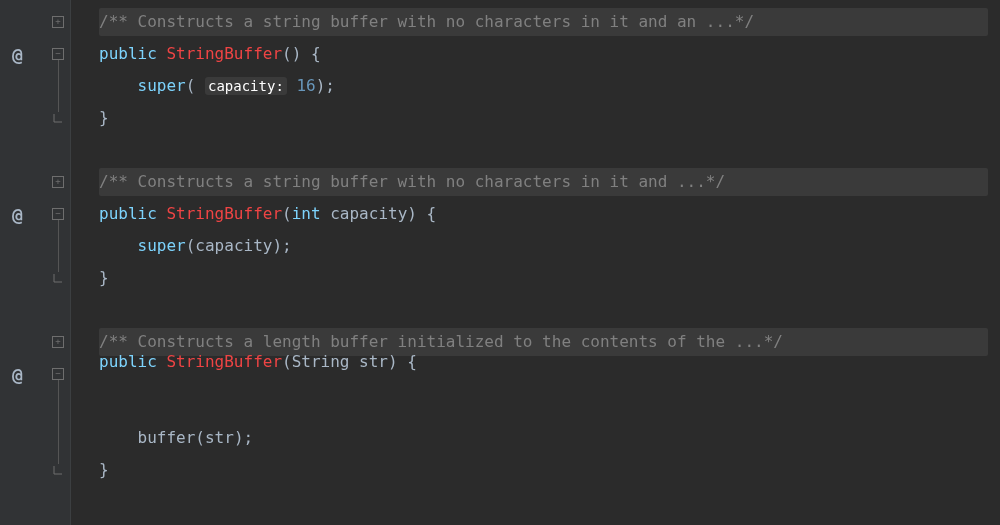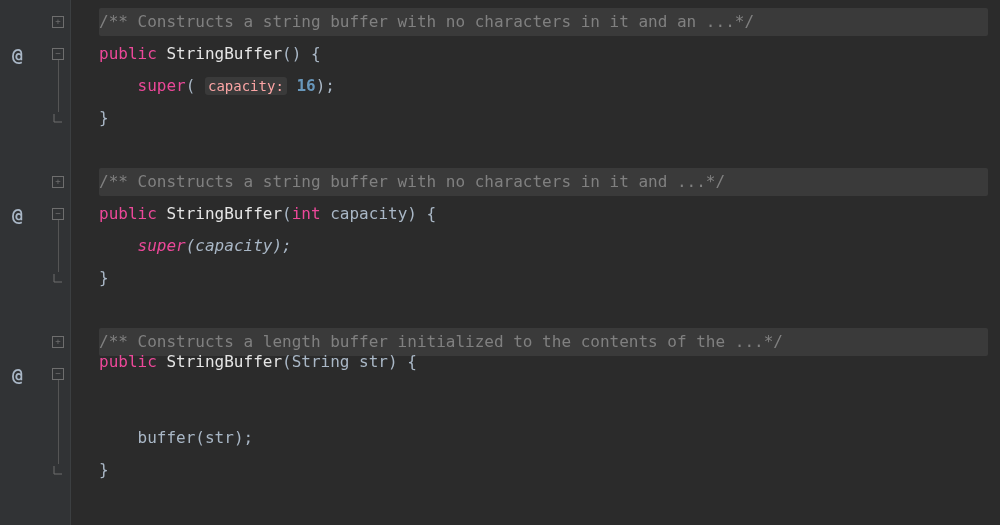--- a/index.html
+++ b/index.html
@@ -101,25 +101,25 @@
   }
   .doc-bg {
     position: absolute;
     left: 28px;
     right: 12px;
     height: 28px;
     background: #3a3a3a;
     border-radius: 2px;
   }
   .tok-doc-gray { color: #808080; font-style: normal; }
-  .tok-keyword { color: #ec4899; }
-  .tok-method  { color: #e5e5e5; }
-  .tok-number  { color: #6897bb; font-weight: bold; }
+  .tok-keyword { color: #7dd3fc; }
+  .tok-method  { color: #ef4444; }
+  .tok-number  { color: #6897bb; }
   .tok-paramhint {
-    color: #fca5a5;
+    color: #ffffff;
     background: #3a3a3a;
     border-radius: 3px;
     padding: 1px 3px;
     font-size: 14px;
   }
   .tok-plain { color: #a9b7c6; }
 </style>
 </head>
 <body>
 
@@ -191,21 +191,21 @@
     </div>
   <div class="code" id="code">
       <div class="doc-bg" style="top: 8px;"></div>
       <div class="line" style="top: 6px;"><span class="tok-doc-gray">/** Constructs a string buffer with no characters in it and an ...*/</span></div>
       <div class="line" style="top: 38px;"><span class="tok-keyword">public</span><span class="tok-plain"> </span><span class="tok-method">StringBuffer</span><span class="tok-plain">() {</span></div>
       <div class="line" style="top: 70px;"><span class="tok-plain">    </span><span class="tok-keyword">super</span><span class="tok-plain">( </span><span class="tok-paramhint">capacity:</span><span class="tok-plain"> </span><span class="tok-number">16</span><span class="tok-plain">);</span></div>
       <div class="line" style="top: 102px;"><span class="tok-plain">}</span></div>
       <div class="doc-bg" style="top: 168px;"></div>
       <div class="line" style="top: 166px;"><span class="tok-doc-gray">/** Constructs a string buffer with no characters in it and ...*/</span></div>
       <div class="line" style="top: 198px;"><span class="tok-keyword">public</span><span class="tok-plain"> </span><span class="tok-method">StringBuffer</span><span class="tok-plain">(</span><span class="tok-keyword">int</span><span class="tok-plain"> capacity</span><span class="tok-plain">) {</span></div>
-      <div class="line" style="top: 230px; font-style: italic;"><span class="tok-plain">    </span><span class="tok-keyword">super</span><span class="tok-plain">(</span><span class="tok-plain">capacity</span><span class="tok-plain">);</span></div>
+      <div class="line" style="top: 230px;"><span class="tok-plain">    </span><span class="tok-keyword">super</span><span class="tok-plain">(</span><span class="tok-plain">capacity</span><span class="tok-plain">);</span></div>
       <div class="line" style="top: 262px;"><span class="tok-plain">}</span></div>
       <div class="doc-bg" style="top: 328px;"></div>
       <div class="line" style="top: 326px;"><span class="tok-doc-gray">/** Constructs a length buffer initialized to the contents of the ...*/</span></div>
       <div class="line" style="top: 346px;"><span class="tok-keyword">public</span><span class="tok-plain"> </span><span class="tok-method">StringBuffer</span><span class="tok-plain">(</span><span class="tok-plain">String</span><span class="tok-plain"> str</span><span class="tok-plain">) {</span></div>
       <div class="line" style="top: 422px;"><span class="tok-plain">    </span><span class="tok-plain">buffer</span><span class="tok-plain">(</span><span class="tok-plain">str</span><span class="tok-plain">);</span></div>
       <div class="line" style="top: 454px;"><span class="tok-plain">}</span></div>
     </div>
 </div>
 
 </body></html>

